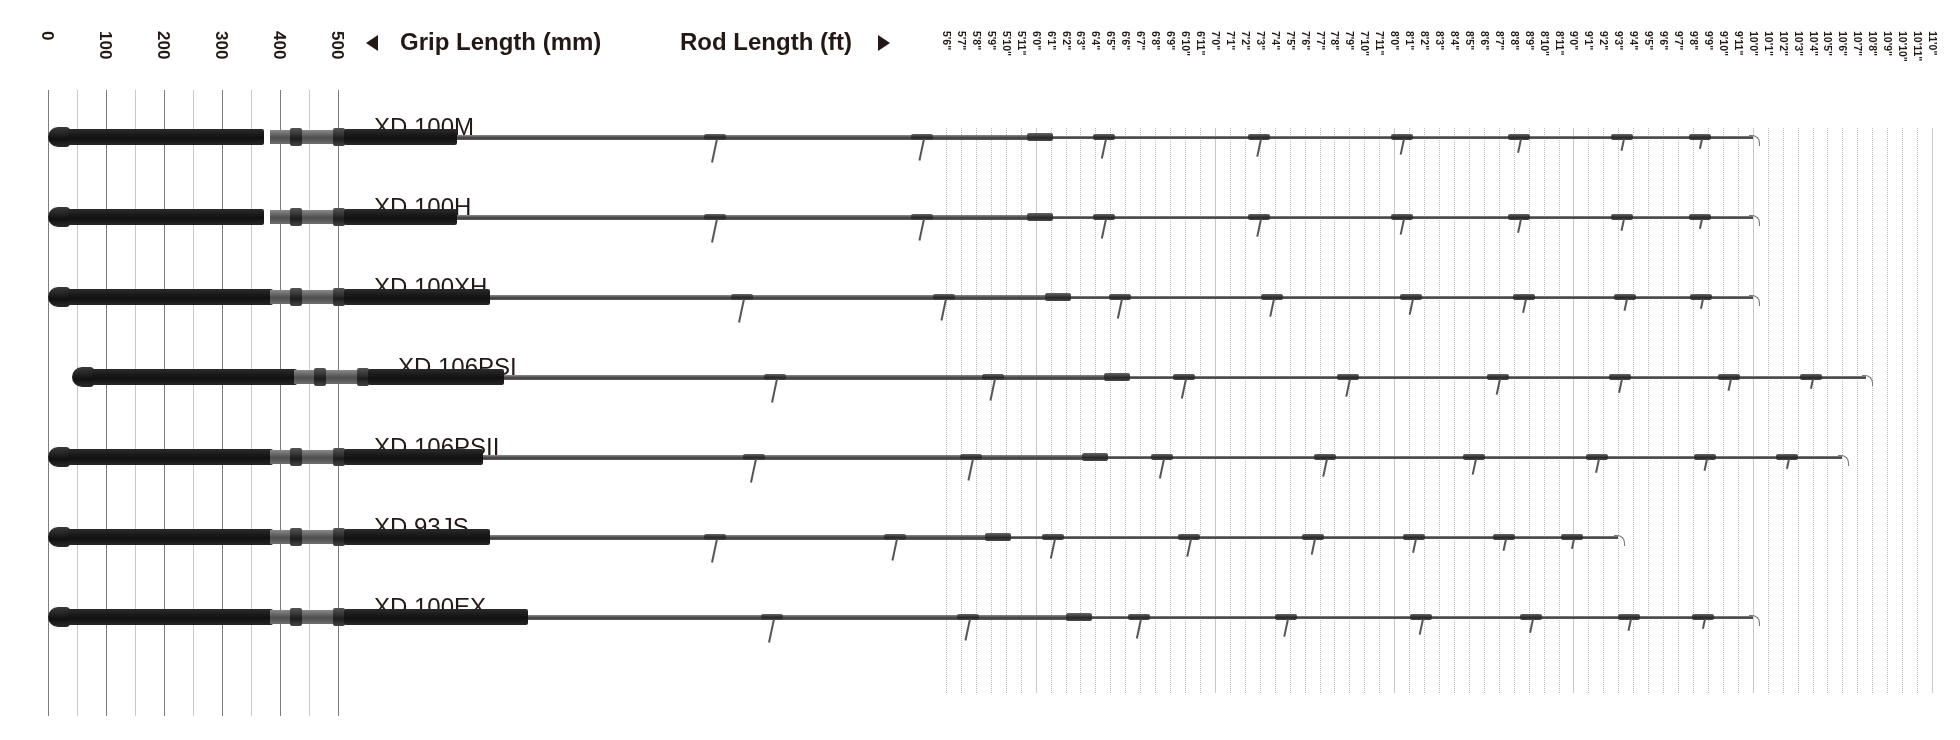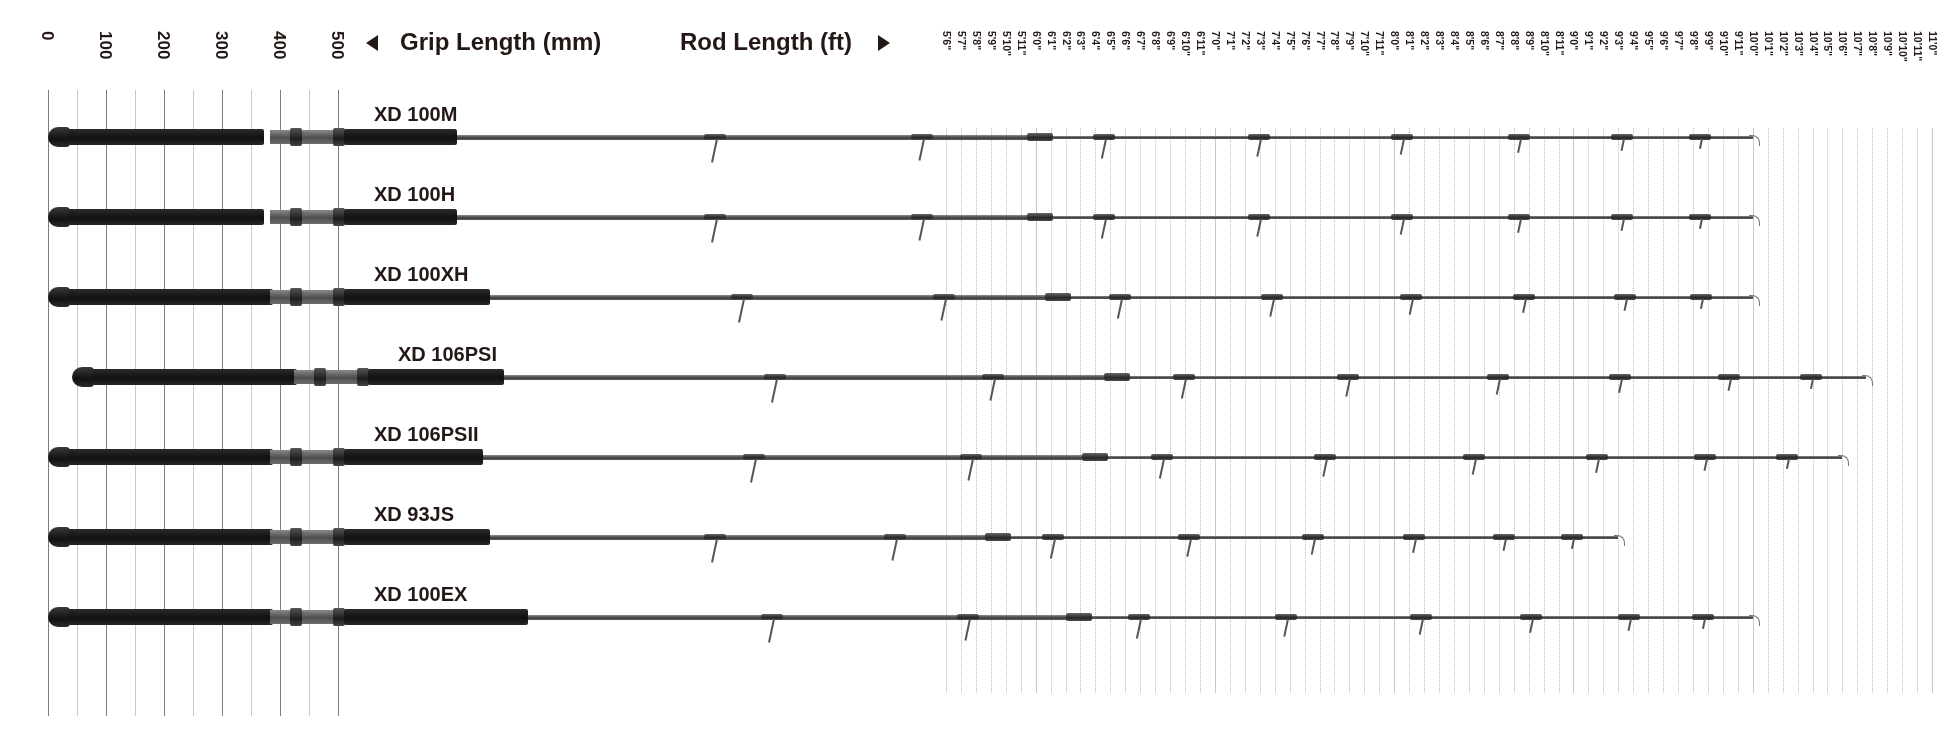--- a/index.html
+++ b/index.html
@@ -12,21 +12,21 @@
   .hdr-title { position:absolute; top:28px; font-size:24px; font-weight:700; white-space:nowrap; }
   .tri-left { position:absolute; top:35px; width:0; height:0;
               border-top:8px solid transparent; border-bottom:8px solid transparent; border-right:12px solid #231815; }
   .tri-right { position:absolute; top:35px; width:0; height:0;
                border-top:8px solid transparent; border-bottom:8px solid transparent; border-left:12px solid #231815; }
   .vline { position:absolute; top:90px; height:626px; width:1px; background:#7d7d7d; }
   .vline.light { background:#c9c9c9; }
   .ftline { position:absolute; top:128px; height:565px; width:0; border-left:1px dotted #bdbdbd; }
   .ftline.whole { border-left:1px solid #c8c8c8; }
   .rod-row { position:absolute; left:0; width:1960px; height:60px; }
-  .rod-label { position:absolute; top:2px; font-size:20px; font-weight:700; white-space:nowrap; }
+  .rod-label { position:absolute; top:12px; font-size:24px; font-weight:400; white-space:nowrap; }
   .butt-cap { position:absolute; width:22px; height:20px; border-radius:10px 4px 4px 10px;
               background:linear-gradient(#3a3a3a,#111 60%,#2a2a2a); }
   .grip { position:absolute; height:16px; background:linear-gradient(#2b2b2b,#111 55%,#262626); border-radius:2px; }
   .reel-seat { position:absolute; height:14px; background:linear-gradient(#8a8a8a,#4d4d4d 55%,#6e6e6e); }
   .hood { position:absolute; width:12px; height:18px; background:linear-gradient(#555,#1d1d1d 60%,#444); border-radius:2px; }
   .blank { position:absolute; height:5px; background:linear-gradient(#8c8c8c,#3b3b3b 60%,#666); }
   .blank.thin { height:3px; }
   .ferrule { position:absolute; height:8px; width:26px; background:linear-gradient(#666,#262626 60%,#4a4a4a); border-radius:2px; }
   .guide { position:absolute; width:2px; background:#555; transform-origin:top center; }
   .tip-top { position:absolute; width:10px; height:10px; border:1px solid #777; border-left:none; border-bottom:none; border-radius:0 8px 0 0; }

